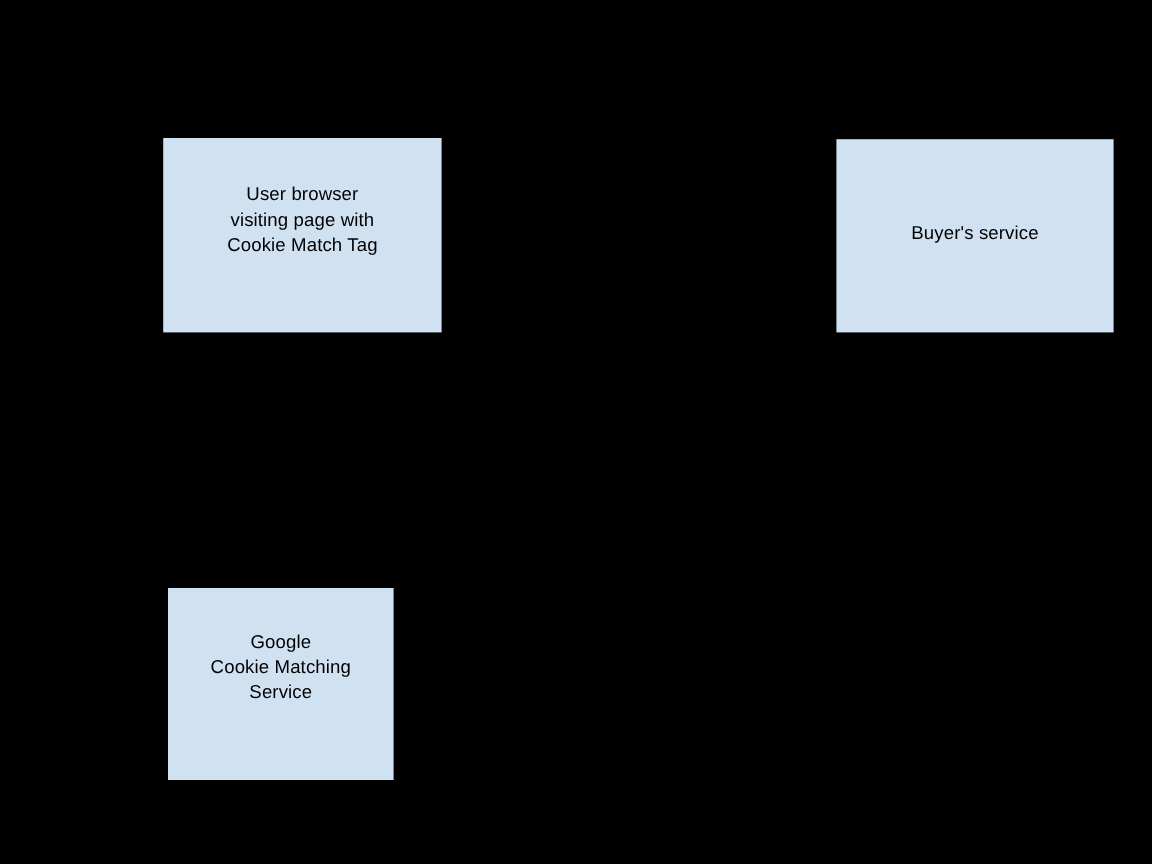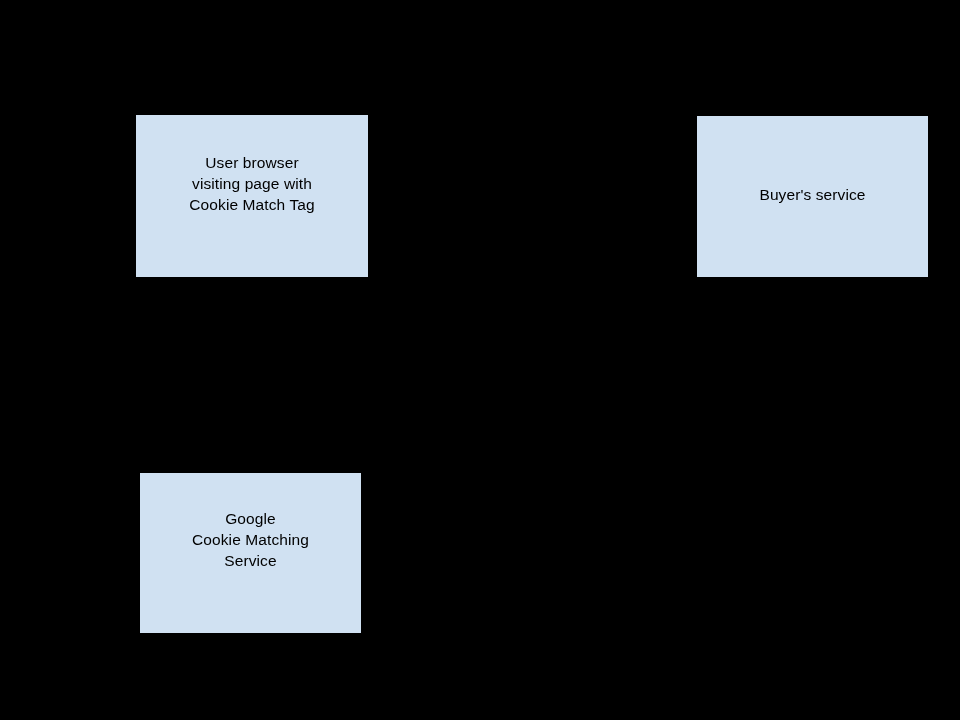--- a/index.html
+++ b/index.html
@@ -33,21 +33,21 @@
     line-height: 21px;
     text-align: center;
     white-space: pre-line;
     letter-spacing: 0.1px;
   }
   
   #node-user-browser   { left: 136px; top: 115px; width: 232px; height: 162px; }
   #node-user-browser   .node-label { transform: translateY(-13px); }
   #node-buyers-service { left: 697px; top: 116px; width: 231px; height: 161px; }
   #node-buyers-service .node-label { transform: translateY(-8px); margin-top: 12px; }
-  #node-google-cms     { left: 140px; top: 473px; width: 221px; height: 160px; }
+  #node-google-cms     { left: 140px; top: 490px; width: 188px; height: 160px; }
   #node-google-cms     .node-label { transform: translateY(-14px); }
 </style>
 </head>
 <body>
 
 <div id="canvas">
 
   <div class="node" id="node-user-browser">
     <span class="node-label">User browser
 visiting page with

